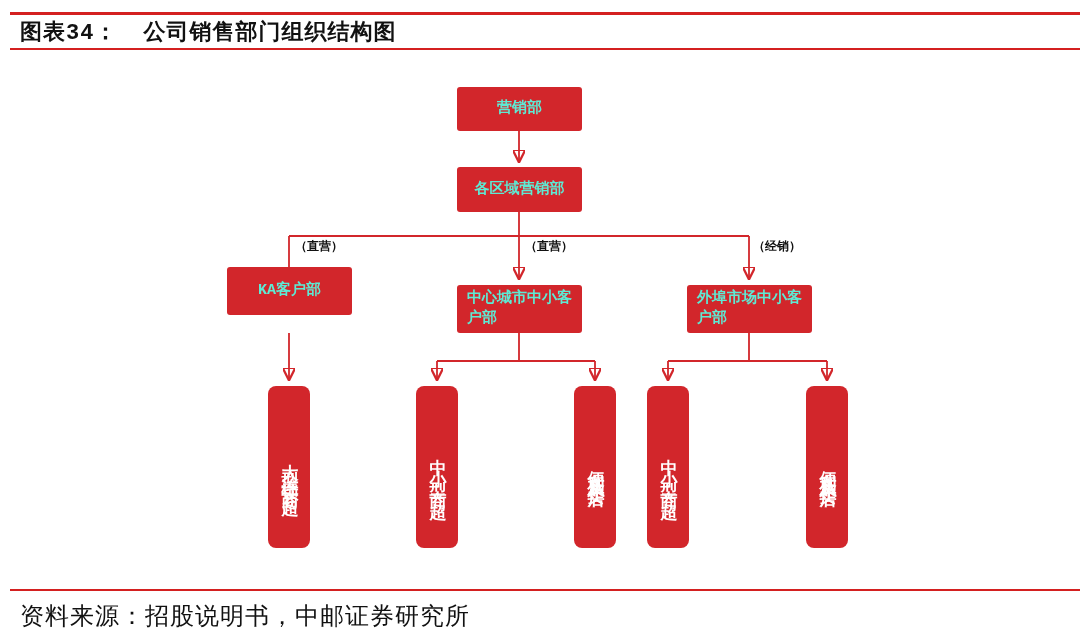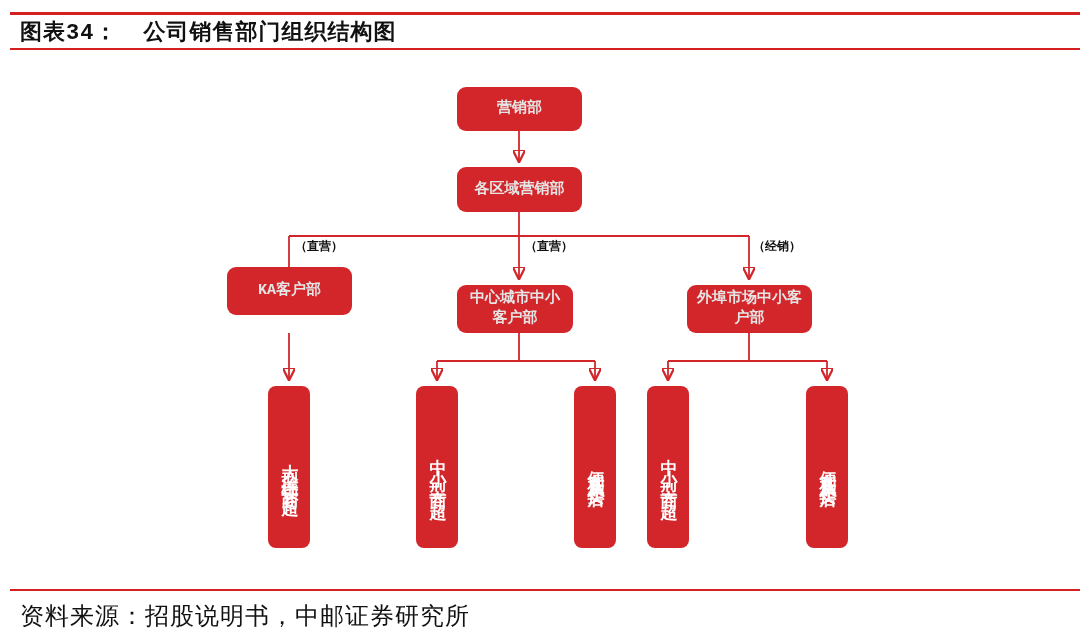--- a/index.html
+++ b/index.html
@@ -28,32 +28,32 @@
   
   #rule-footer{top:589px;height:2px;}
   #source-line{
     position:absolute;left:20px;top:600px;
     font-size:24px;color:var(--ink);letter-spacing:1px;white-space:nowrap;
   }
   
   .node{
     position:absolute;
     background:var(--red);
-    color:#e5e5e5;
-    border-radius:9px;
+    color:#5eead4;
+    border-radius:3px;
     display:flex;align-items:center;justify-content:center;
-    text-align:center;
+    text-align:left;
     font-weight:bold;
     box-sizing:border-box;
   }
   .node.h{font-size:15px;line-height:20px;padding:2px 10px;}
   #node-root   {left:457px;top:87px; width:125px;height:44px;}
   #node-region {left:457px;top:167px;width:125px;height:45px;}
   #node-ka     {left:227px;top:267px;width:125px;height:48px;}
-  #node-central{left:457px;top:285px;width:116px;height:48px;}
+  #node-central{left:457px;top:285px;width:125px;height:48px;}
   #node-outer  {left:687px;top:285px;width:125px;height:48px;}
   
   .leaf{
     position:absolute;top:386px;width:42px;height:162px;
     background:var(--red);border-radius:8px;
     display:flex;align-items:center;justify-content:center;
     color:#fff;font-weight:bold;font-size:17px;
   }
   .leaf span{
     writing-mode:vertical-rl;

